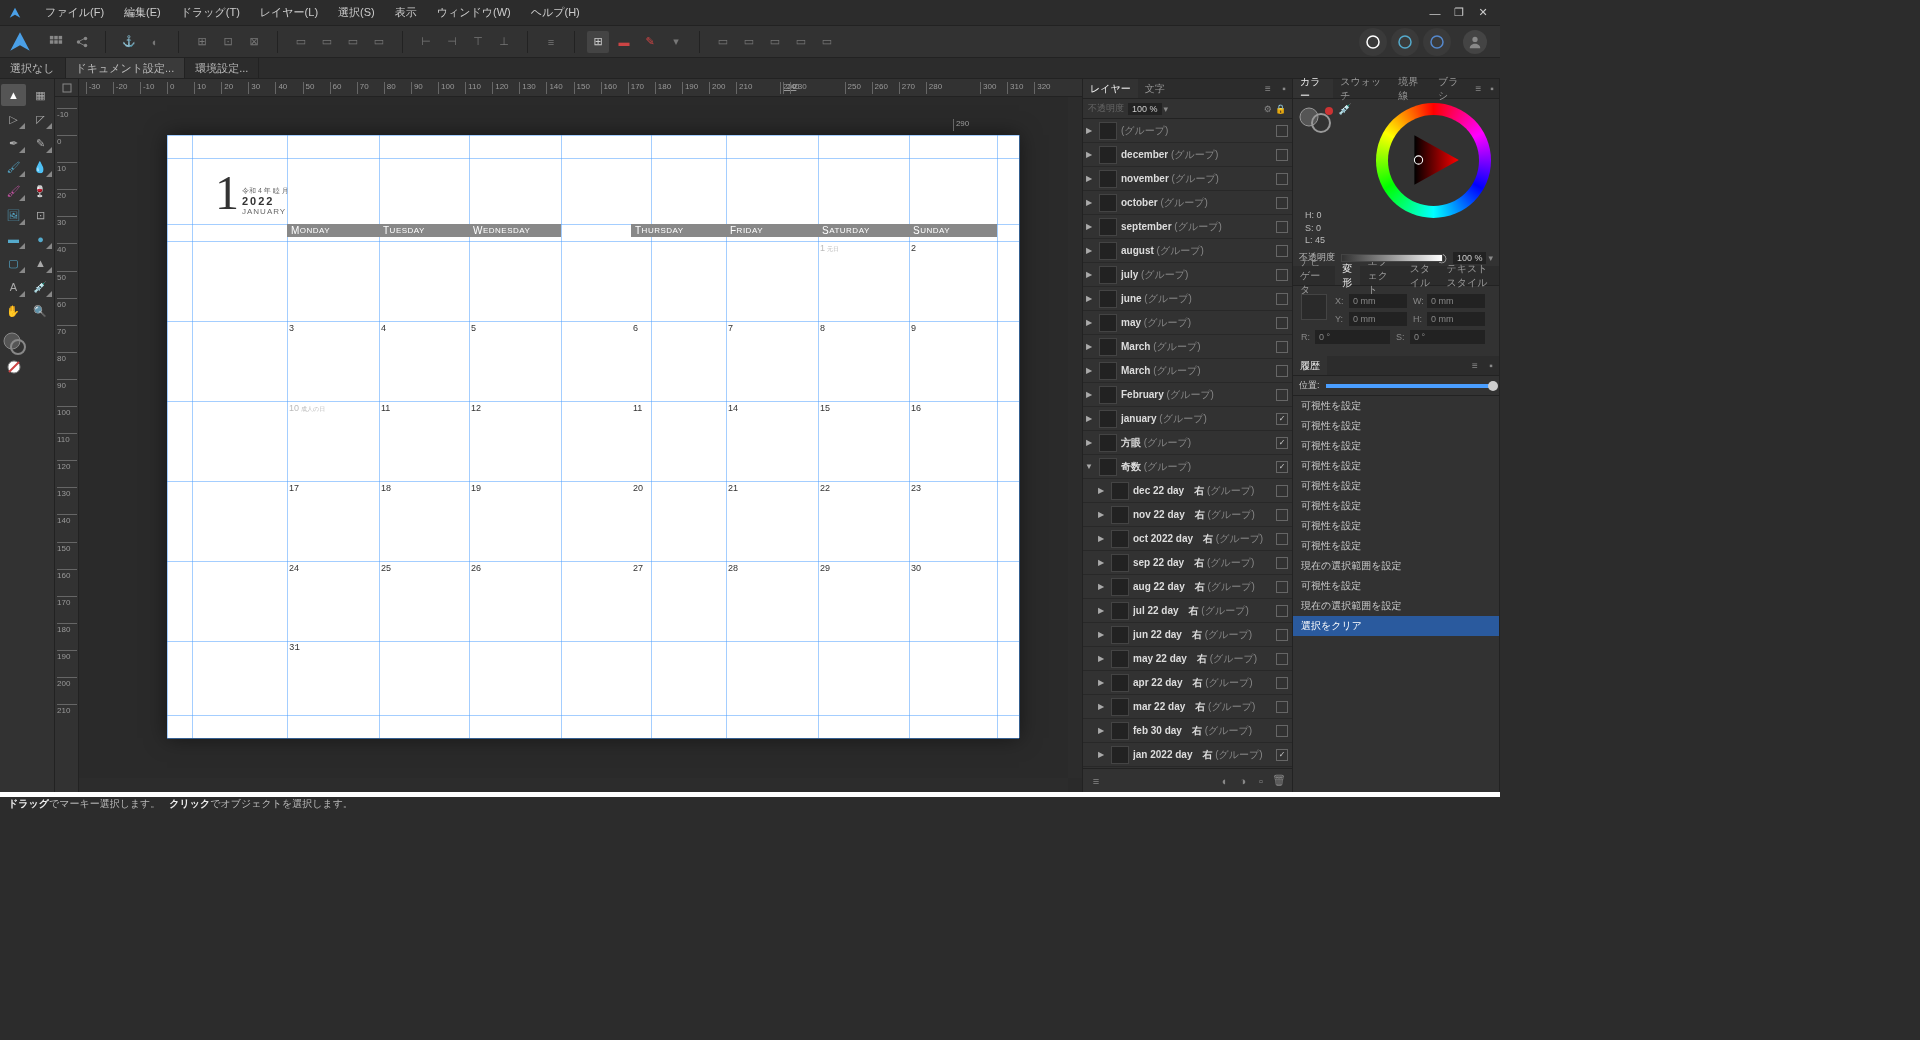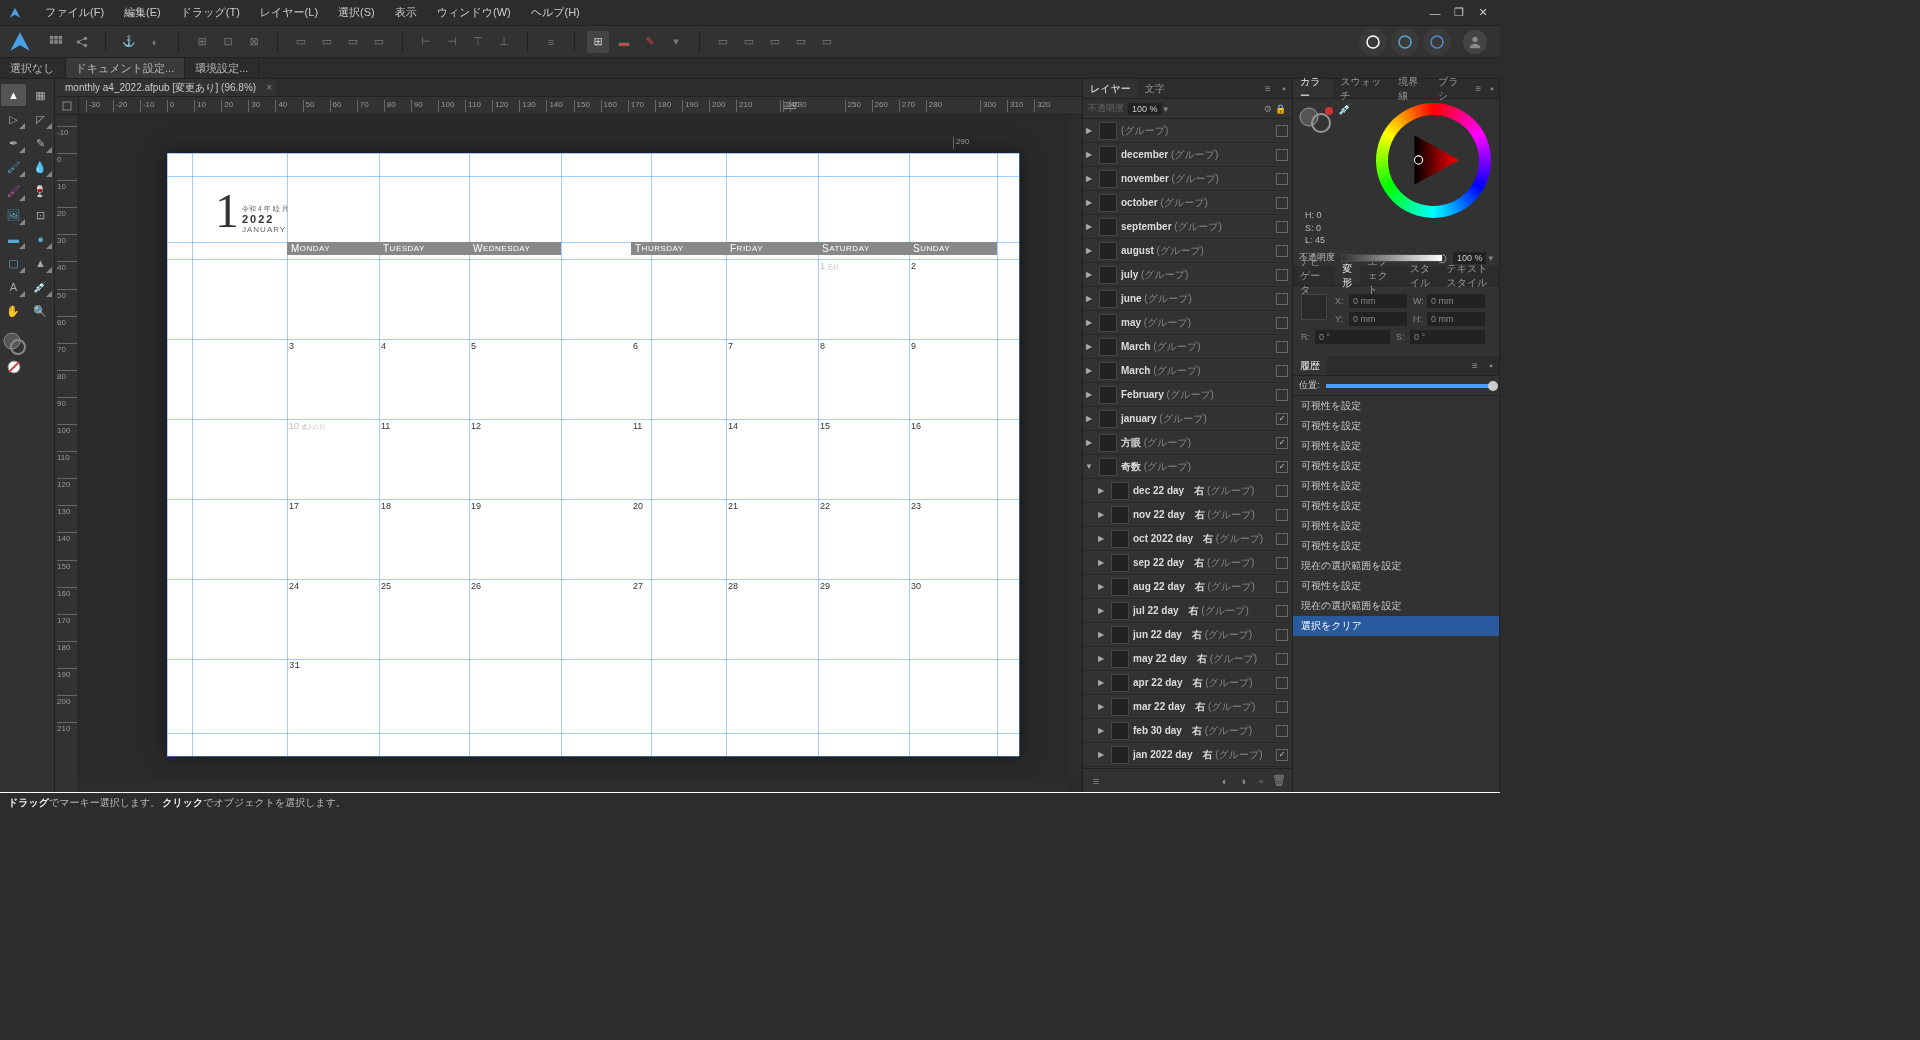--- a/index.html
+++ b/index.html
@@ -97,21 +97,21 @@
 .transform-panel .anchor { width: 26px; height: 26px; border: 1px solid #444; margin-right: 8px; background: #2a2a2a; }
 
 .history-panel { flex: 1; display: flex; flex-direction: column; overflow: hidden; justify-content: flex-end; }
 .history-slider { height: 20px; display: flex; align-items: center; padding: 0 6px; font-size: 9px; border-bottom: 1px solid #222; }
 .history-slider .sl { flex: 1; height: 4px; background: #4a9eff; margin-left: 6px; position: relative; }
 .history-slider .sl::after { content:''; position:absolute; right:-5px; top:-3px; width:10px; height:10px; border-radius:5px; background:#ccc; }
 .history-list { flex: 1; overflow-y: auto; }
 .history-item { padding: 3px 8px; font-size: 10px; color: #ccc; cursor: pointer; }
 .history-item.selected { background: #2a5a9e; color: #fff; }
 
-.statusbar { height: 20px; background: #2c2c2c; border-top: 1px solid #ffffff; display: flex; align-items: center; padding: 0 8px; font-size: 10px; color: #bbb; }
+.statusbar { height: 20px; background: #2c2c2c; border-top: 5px solid #ffffff; display: flex; padding: 0 8px; font-size: 10px; color: #bbb; }
 .statusbar b { color: #eee; }
 
 .scrolltrack { position: absolute; background: #2c2c2c; }
 .scrolltrack.v { right: 0; top: 18px; bottom: 14px; width: 14px; }
 .scrolltrack.h { left: 24px; right: 14px; bottom: 0; height: 14px; }
 
 svg { pointer-events: none; }
 </style>
 </head>
 <body>
@@ -278,26 +278,20 @@
         <div class="tool">
           <svg width="14" height="14">
             <circle cx="7" cy="7" r="6" fill="#fff" stroke="#888"></circle>
             <line x1="2" y1="12" x2="12" y2="2" stroke="#c44" stroke-width="2"></line>
           </svg>
         </div>
       </div>
   </div>
 
   <div class="doc-area">
-    <div class="doc-tab-bar">
-      <div class="doc-tab">
-          <span>monthly a4_2022.afpub [変更あり] (96.8%)</span>
-          <span class="close">×</span>
-        </div>
-    </div>
     <div class="ruler-area">
       <div class="ruler-corner">
           <svg width="10" height="10">
             <rect x="1" y="1" width="8" height="8" fill="none" stroke="#888"></rect>
           </svg>
         </div>
       <div class="ruler-h" id="ruler-h">
           <div class="tick" style="left: 6.7px;">-30</div>
           <div class="tick" style="left: 33.8px;">-20</div>
           <div class="tick" style="left: 60.9px;">-10</div>
@@ -732,15 +726,15 @@
             <div class="history-item selected">選択をクリア</div>
           </div>
       </div>
     </div>
   </div>
 </div>
 
 <div class="statusbar">
   <b>ドラッグ</b>
     <span>でマーキー選択します。</span>
-  <b style="margin-left:2px">クリック</b>
+  <b style="margin-left:9px">クリック</b>
     <span>でオブジェクトを選択します。</span>
 </div>
 
 </body></html>

